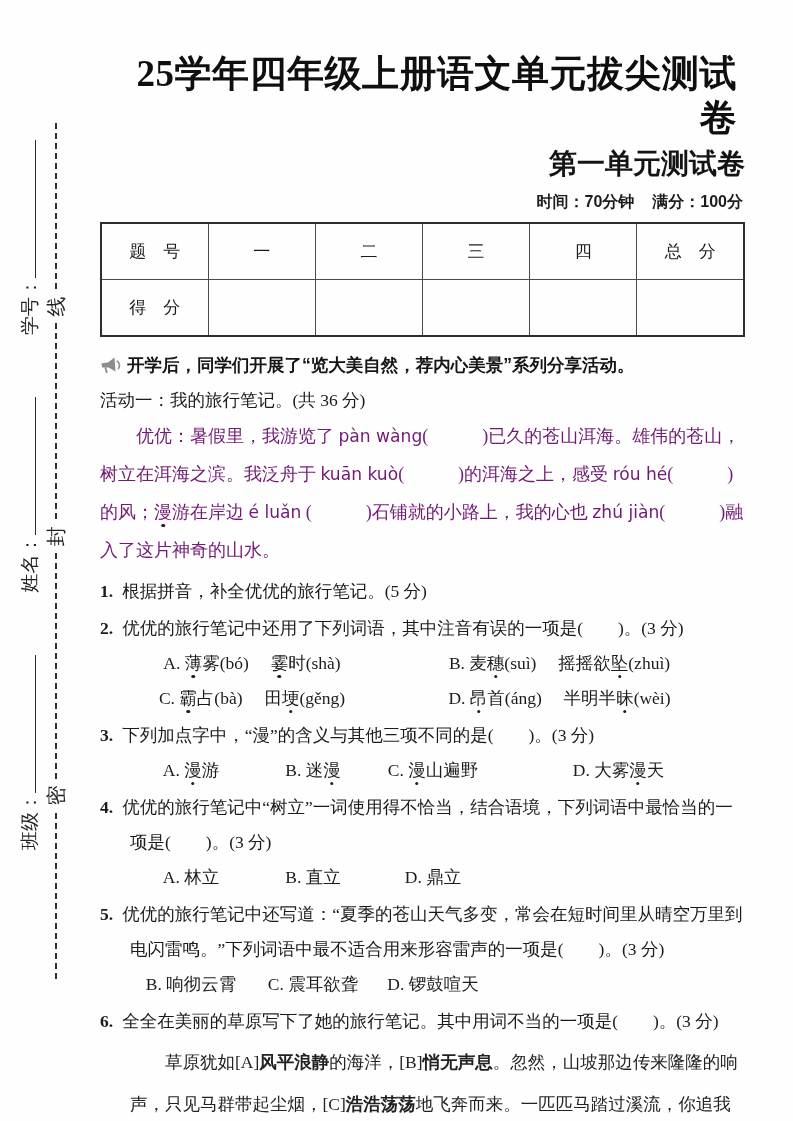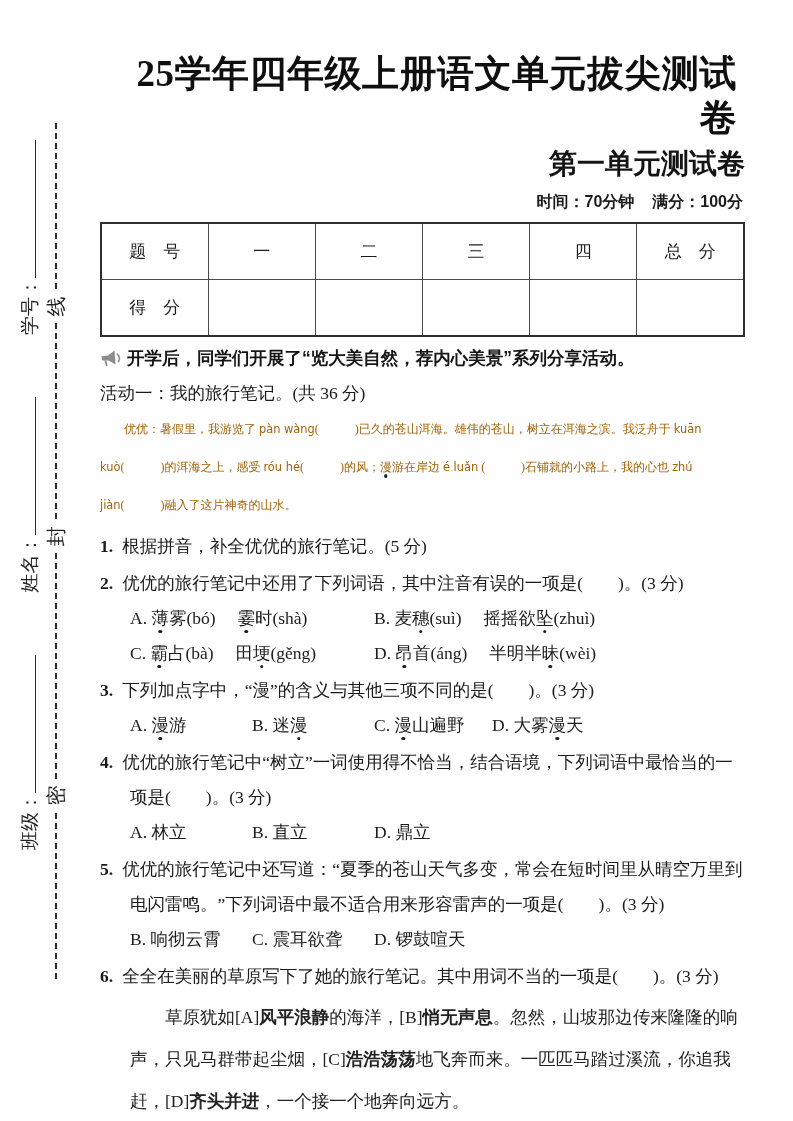--- a/index.html
+++ b/index.html
@@ -60,39 +60,39 @@
     border-collapse:collapse; table-layout:fixed;
     border:2px solid #2f2f2f;
     font-size:17px;
   }
   table.score td {
     border:1px solid #4a4a4a; height:29px;
     text-align:center; vertical-align:middle; padding:13px;
   }
 
   .intro {
-    margin-top:9px;
+    margin-top:16px;
     font-family:"Liberation Sans","DejaVu Sans",sans-serif;
     font-weight:700; font-size:17.5px; line-height:24px; color:#151515;
     display:flex; align-items:center; gap:5px;
   }
   .activity { margin-top:11px; font-size:17.5px; line-height:24px; }
 
   .passage {
-    margin:5px 0 0; font-size:12px; line-height:38px;
-    text-indent:2em; color:#a16207;
+    margin:5px 0 0; font-size:18px; line-height:38px;
+    text-indent:2em; color:#701a75;
   }
   .py { font-family:"DejaVu Sans","Liberation Sans",sans-serif; font-size:0.95em; }
 
   .q { margin-top:2px; padding-left:30px; font-size:17.5px; }
   .q.first { margin-top:5px; }
   .q .stem { line-height:35px; text-indent:-30px; }
   .qnum { font-weight:700; margin-right:9px; }
 
-  .opts { display:grid; line-height:35px; }
+  .opts { display:grid; line-height:35px;text-align:center; }
   .opts-4 { grid-template-columns:122px 122px 118px auto; }
   .opts-2 { grid-template-columns:244px auto; }
 
   .q6para {
     margin:2px 0 0; font-size:17.5px; line-height:42px;
     text-indent:2em; color:#222;
   }
   .bd { font-weight:700; font-family:"Liberation Sans","DejaVu Sans",sans-serif; }
 
   .dot { position:relative; }

